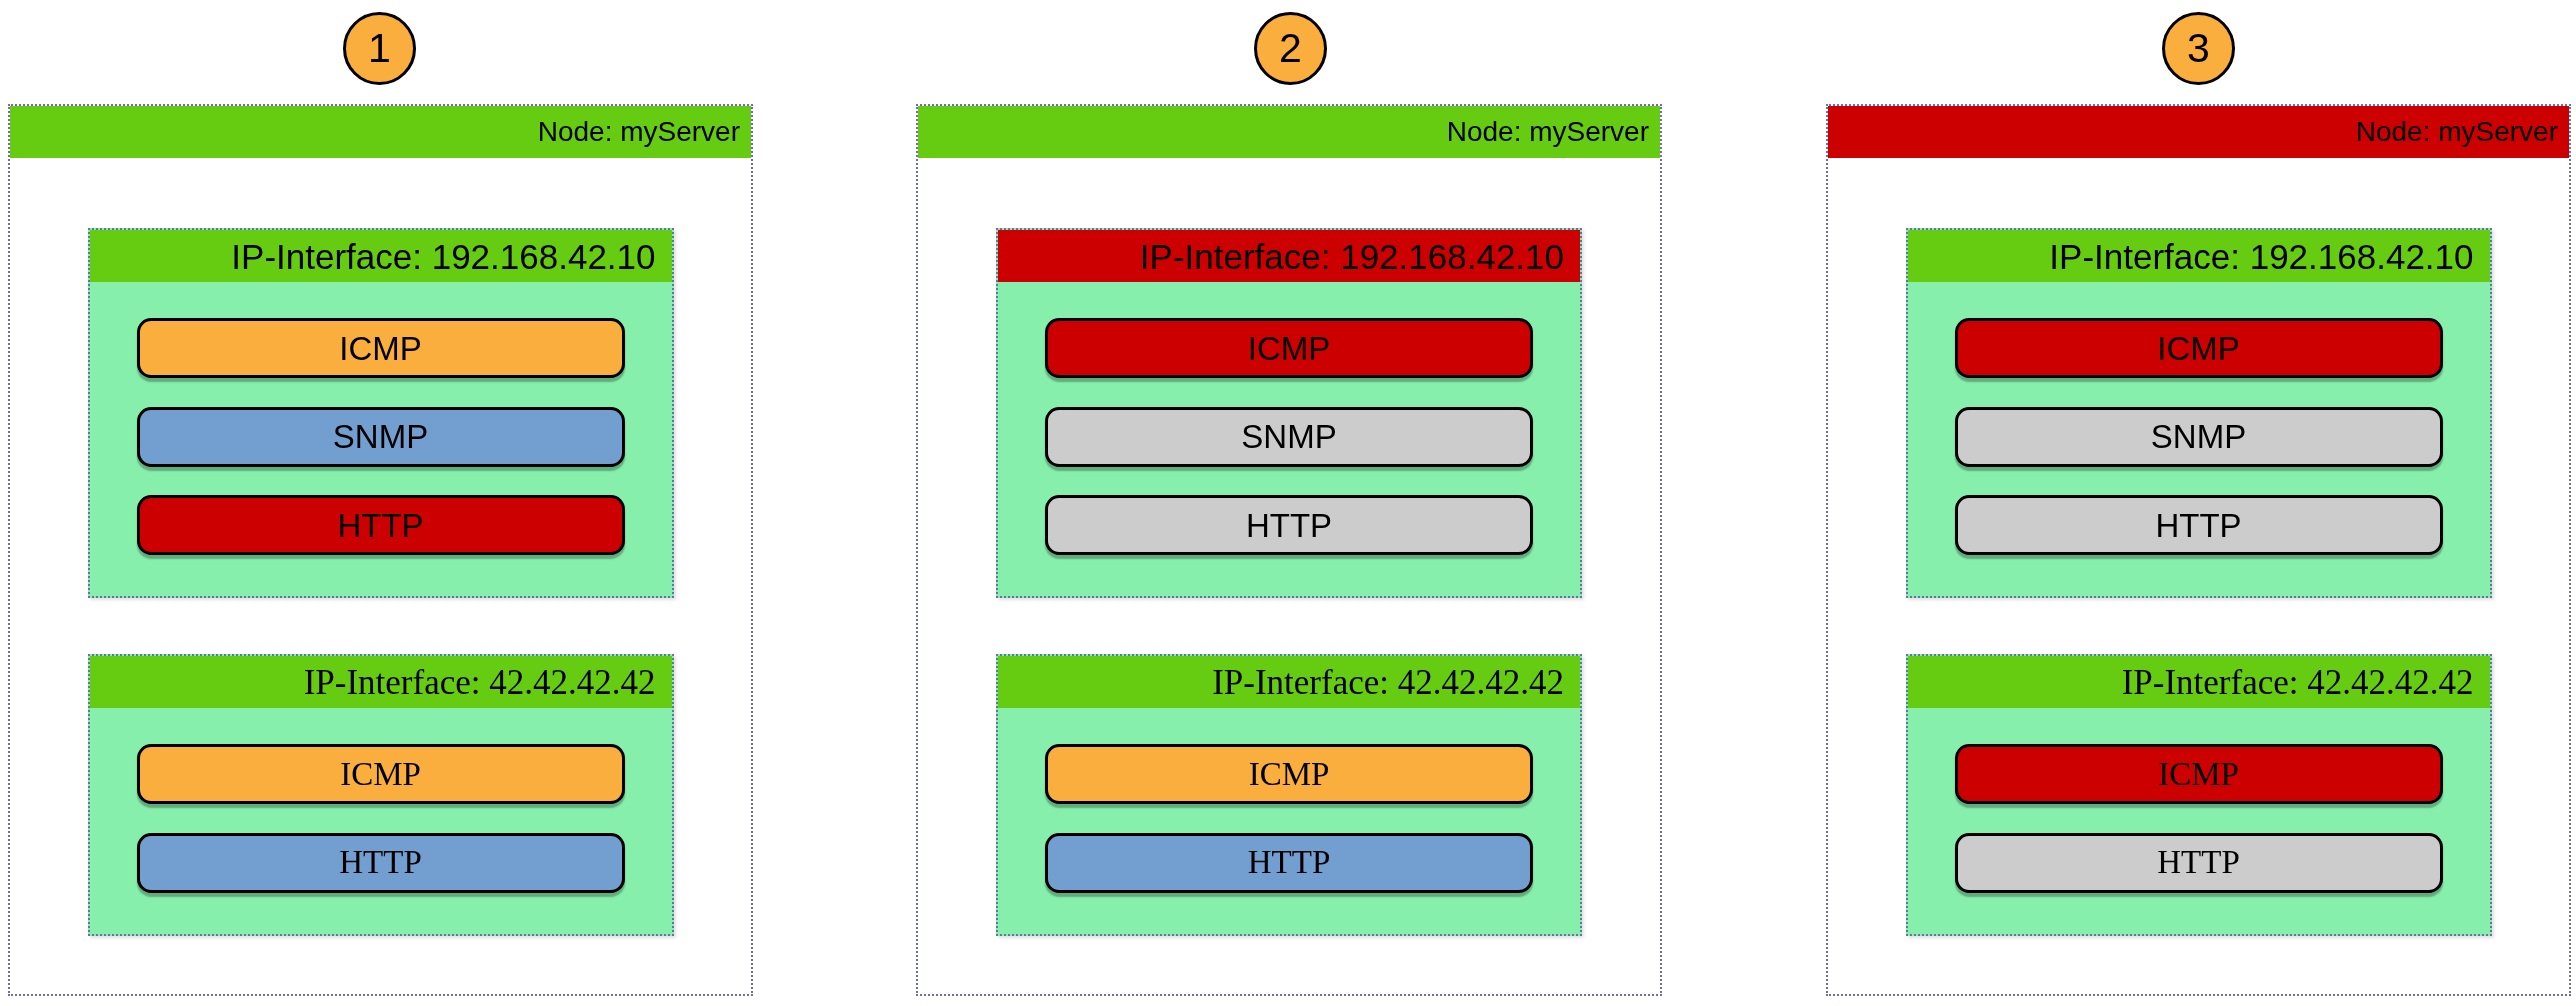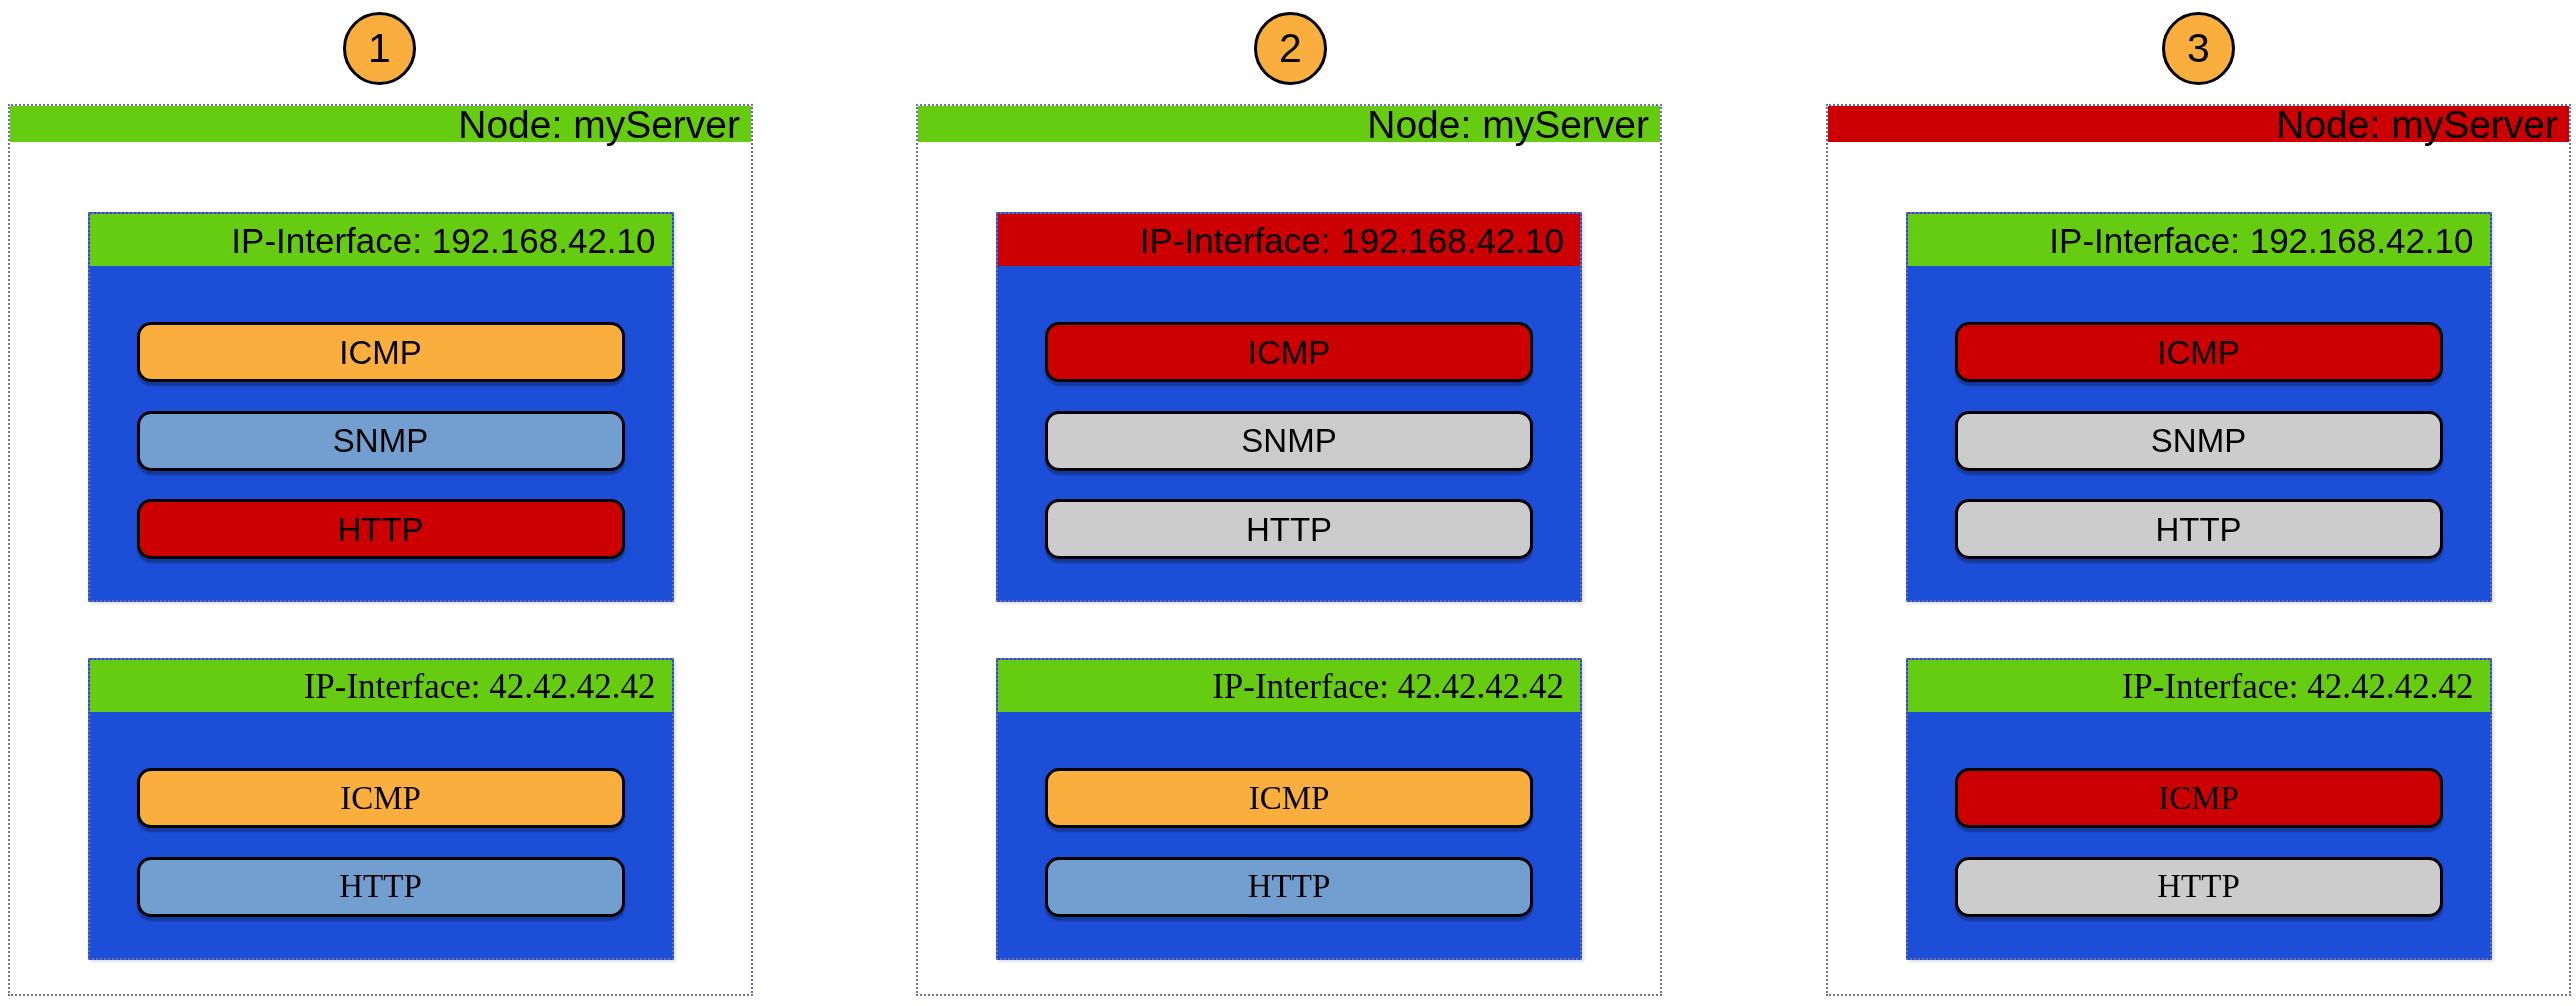--- a/index.html
+++ b/index.html
@@ -39,53 +39,53 @@
     border: 2.4px dotted #6e6ea8;
     background: #ffffff;
   }
   .panel-1 { left: 8px;   width: 745px; }
   .panel-2 { left: 916px; width: 746px; }
   .panel-3 { left: 1826px; width: 745px; }
   .step-1 { left: 343px; }
   .step-2 { left: 1254px; }
   .step-3 { left: 2162px; }
   .node-header {
-    height: 36px;
+    height: 52px;
     width: 100%;
     box-sizing: border-box;
     display: flex;
     align-items: center;
     justify-content: flex-end;
     padding-right: 11px;
-    font-size: 39px;
+    font-size: 28px;
     line-height: 1;
     text-align: right;
   }
   .if-box {
     width: 586px;
     margin: 0 auto;
     box-sizing: border-box;
     border: 2.4px dotted #6e6ea8;
-    background: #1d4ed8;
+    background: #86efac;
     box-shadow: 2.4px 2.4px 3.2px rgba(0,0,0,0.12);
   }
   .if-box.first  { margin-top: 70px; }
   .if-box.second { margin-top: 56px; font-family: Liberation Serif, serif; }
   .if-header {
     height: 52px;
     box-sizing: border-box;
     display: flex;
     align-items: center;
     justify-content: flex-end;
     padding-right: 16px;
     font-size: 35px;
     line-height: 1;
   }
   .if-body {
-    padding: 56px 47px 41px 47px;
+    padding: 36px 47px 41px 47px;
     display: flex;
     flex-direction: column;
     gap: 28.5px;
   }
   .service-pill {
     height: 60px;
     box-sizing: border-box;
     border: 3.2px solid #000000;
     border-radius: 14.2px;
     display: flex;

